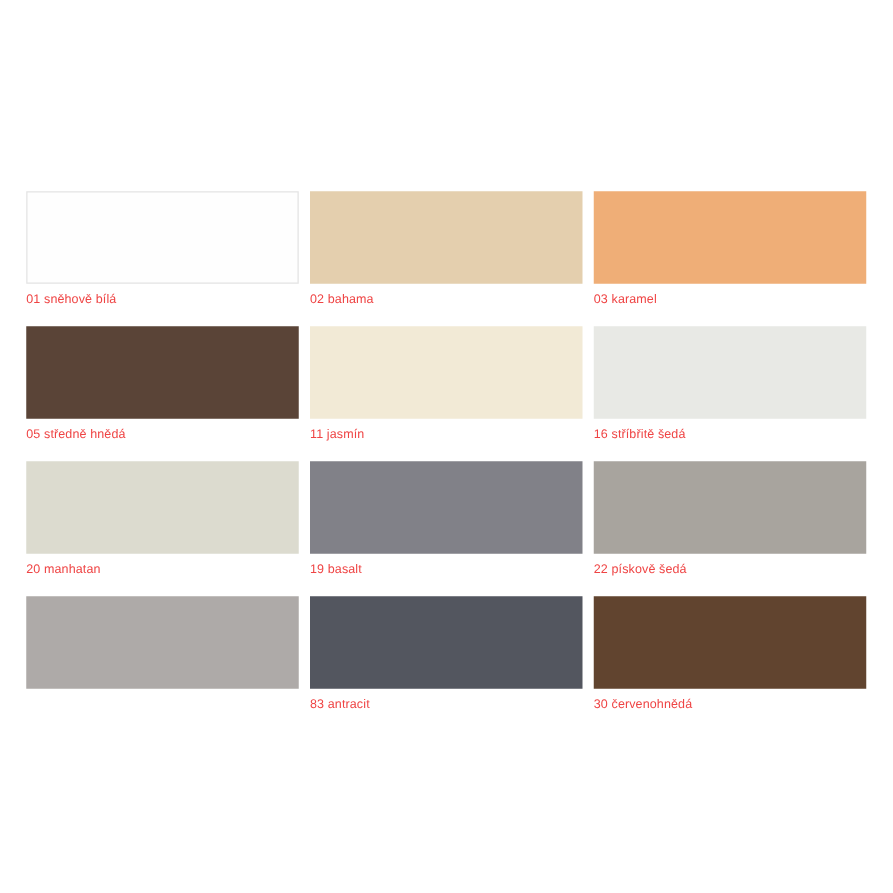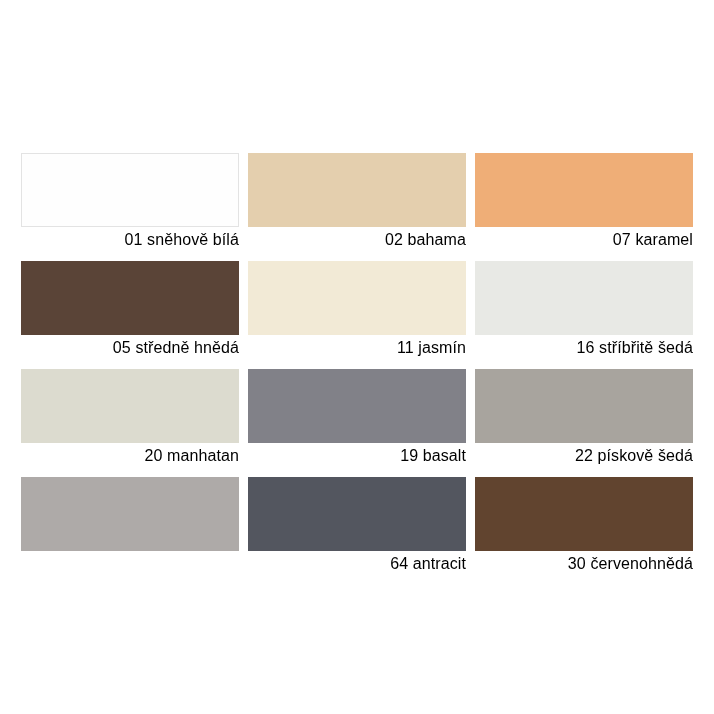--- a/index.html
+++ b/index.html
@@ -39,45 +39,44 @@
     width: 218px;
     height: 74px;
     display: block;
     box-sizing: border-box;
   }
   .swatch-chip.bordered {
     border: 1px solid #e3e3e3;
   }
   .swatch-label {
     display: block;
-    text-align: right;
-    font-size: 16px;
+    font-size: 10px;
     line-height: 14px;
-    color: #000000;
+    color: #ef4444;
     padding-top: 6px;
     letter-spacing: 0.1px;
     white-space: nowrap;
   }
 </style>
 </head>
 <body>
 
 <div id="palette-sheet">
   <div id="swatch-grid">
       <div class="swatch-cell">
         <span class="swatch-chip bordered" style="background-color: rgb(254, 254, 254);"></span>
         <span class="swatch-label">01 sněhově bílá</span>
       </div>
       <div class="swatch-cell">
         <span class="swatch-chip" style="background-color: rgb(228, 207, 174);"></span>
         <span class="swatch-label">02 bahama</span>
       </div>
       <div class="swatch-cell">
         <span class="swatch-chip" style="background-color: rgb(239, 174, 119);"></span>
-        <span class="swatch-label">07 karamel</span>
+        <span class="swatch-label">03 karamel</span>
       </div>
       <div class="swatch-cell">
         <span class="swatch-chip" style="background-color: rgb(90, 68, 55);"></span>
         <span class="swatch-label">05 středně hnědá</span>
       </div>
       <div class="swatch-cell">
         <span class="swatch-chip" style="background-color: rgb(242, 234, 214);"></span>
         <span class="swatch-label">11 jasmín</span>
       </div>
       <div class="swatch-cell">
@@ -94,20 +93,20 @@
       </div>
       <div class="swatch-cell">
         <span class="swatch-chip" style="background-color: rgb(168, 164, 158);"></span>
         <span class="swatch-label">22 pískově šedá</span>
       </div>
       <div class="swatch-cell">
         <span class="swatch-chip" style="background-color: rgb(174, 170, 168);"></span>
       </div>
       <div class="swatch-cell">
         <span class="swatch-chip" style="background-color: rgb(83, 86, 95);"></span>
-        <span class="swatch-label">64 antracit</span>
+        <span class="swatch-label">83 antracit</span>
       </div>
       <div class="swatch-cell">
         <span class="swatch-chip" style="background-color: rgb(97, 68, 47);"></span>
         <span class="swatch-label">30 červenohnědá</span>
       </div>
     </div>
 </div>
 
 </body></html>

